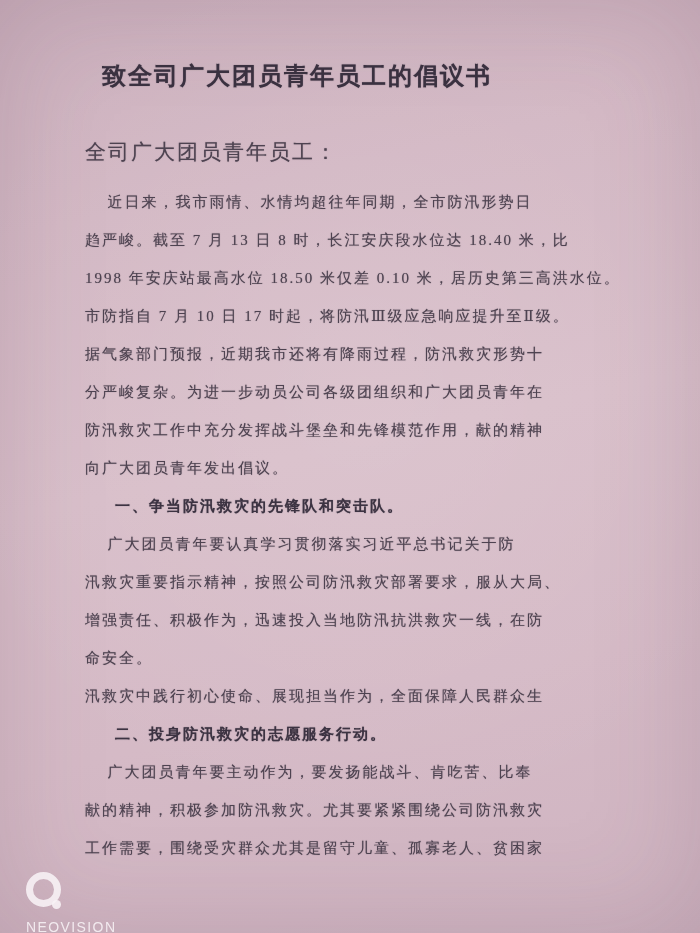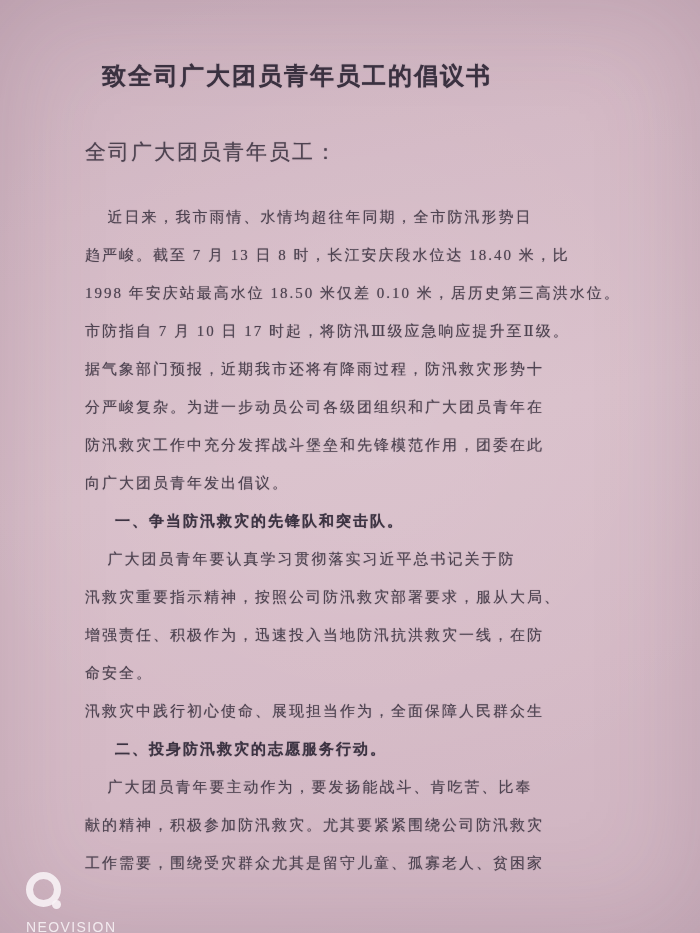--- a/index.html
+++ b/index.html
@@ -38,21 +38,21 @@
     font-weight: bold;
     text-align: center;
     letter-spacing: 2px;
     color: #3a3140;
     text-shadow: 0 0 1px rgba(58, 49, 64, 0.6);
   }
   .salutation {
     font-size: 21px;
     line-height: 38px;
     letter-spacing: 2px;
-    margin-bottom: 27px;
+    margin-bottom: 12px;
   }
   .lines {
     font-size: 15px;
     line-height: 38px;
     letter-spacing: 2px;
   }
   .line {
     white-space: nowrap;
   }
   .line.body-indent {
@@ -110,21 +110,21 @@
   <div class="doc">
     <h1 class="title">致全司广大团员青年员工的倡议书</h1>
     <div class="salutation">全司广大团员青年员工：</div>
     <div class="lines">
         <div class="line body-indent">近日来，我市雨情、水情均超往年同期，全市防汛形势日</div>
         <div class="line body">趋严峻。截至 7 月 13 日 8 时，长江安庆段水位达 18.40 米，比</div>
         <div class="line body">1998 年安庆站最高水位 18.50 米仅差 0.10 米，居历史第三高洪水位。</div>
         <div class="line body">市防指自 7 月 10 日 17 时起，将防汛Ⅲ级应急响应提升至Ⅱ级。</div>
         <div class="line body">据气象部门预报，近期我市还将有降雨过程，防汛救灾形势十</div>
         <div class="line body">分严峻复杂。为进一步动员公司各级团组织和广大团员青年在</div>
-        <div class="line body">防汛救灾工作中充分发挥战斗堡垒和先锋模范作用，团委在此</div>
+        <div class="line body">防汛救灾工作中充分发挥战斗堡垒和先锋模范作用，献的精神</div>
         <div class="line body">向广大团员青年发出倡议。</div>
         <div class="line heading">一、争当防汛救灾的先锋队和突击队。</div>
         <div class="line body-indent">广大团员青年要认真学习贯彻落实习近平总书记关于防</div>
         <div class="line body">汛救灾重要指示精神，按照公司防汛救灾部署要求，服从大局、</div>
         <div class="line body">增强责任、积极作为，迅速投入当地防汛抗洪救灾一线，在防</div>
         <div class="line body">命安全。</div>
         <div class="line body">汛救灾中践行初心使命、展现担当作为，全面保障人民群众生</div>
         <div class="line heading">二、投身防汛救灾的志愿服务行动。</div>
         <div class="line body-indent">广大团员青年要主动作为，要发扬能战斗、肯吃苦、比奉</div>
         <div class="line body">献的精神，积极参加防汛救灾。尤其要紧紧围绕公司防汛救灾</div>

